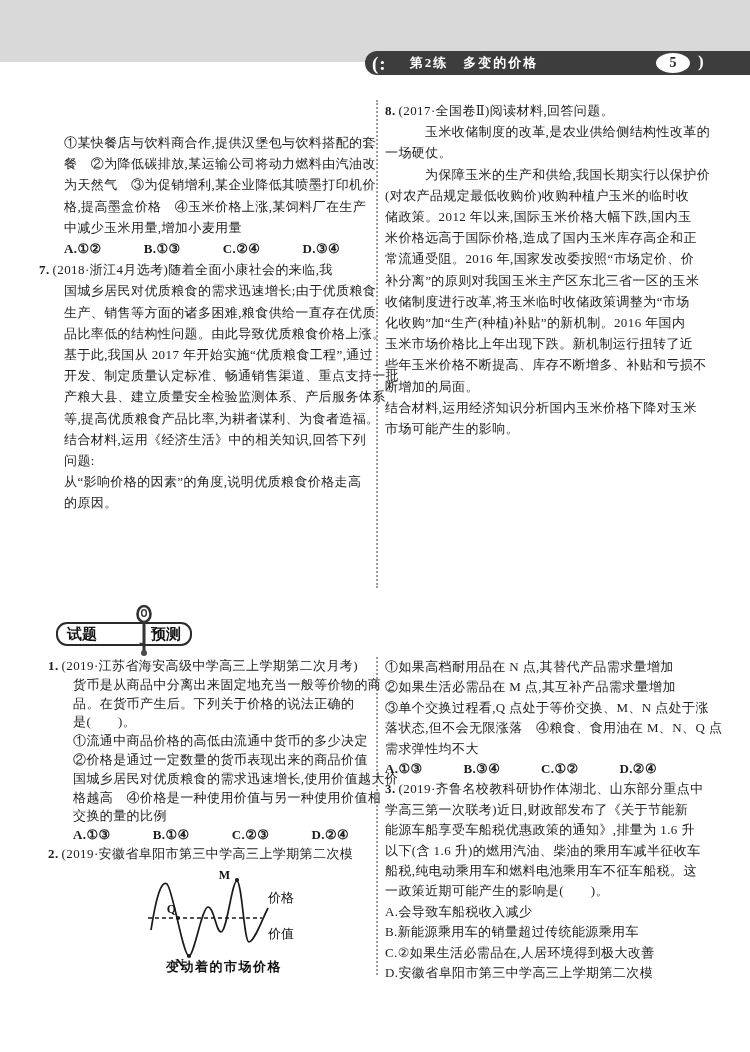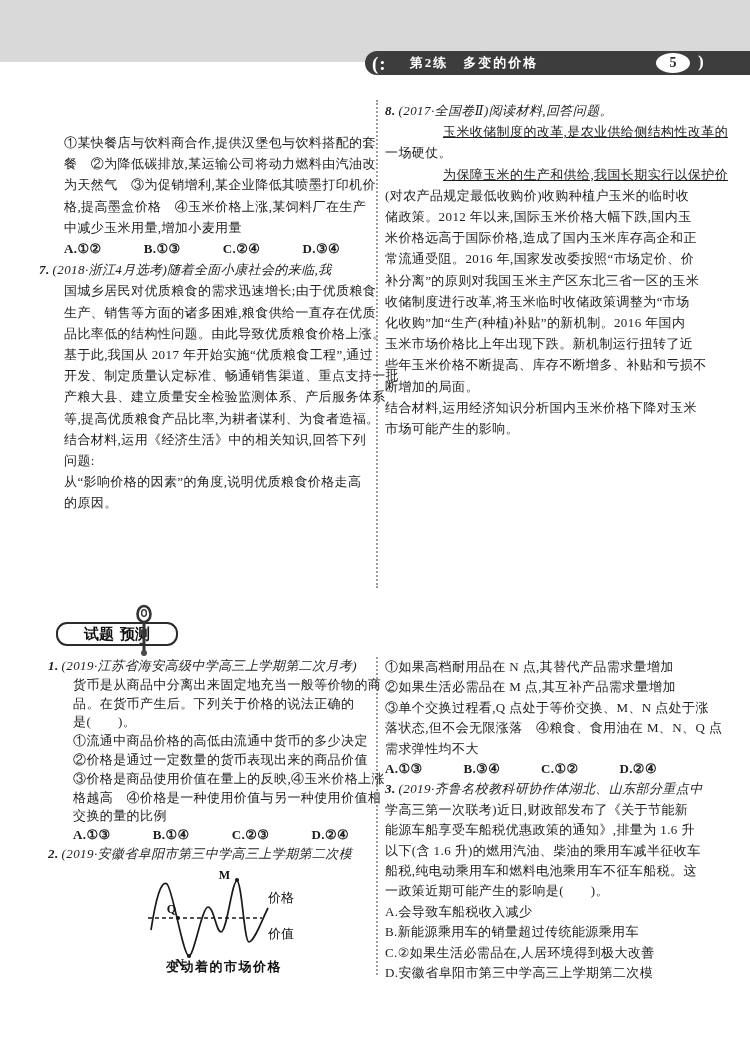--- a/index.html
+++ b/index.html
@@ -20,33 +20,33 @@
   }
   .hparen2{position:absolute;left:333px;top:1px;font-size:17px;font-weight:bold;color:#fff;}
   .col{position:absolute;font-size:13px;letter-spacing:0.4px;color:#1d1d1d;}
   .lt{left:39px;top:100px;width:322px;line-height:21.2px;margin-top:32px;}
   .rt{left:385px;top:100px;width:315px;line-height:21.2px;}
   .lb{left:48px;top:657px;width:322px;line-height:18.8px;}
   .rb{left:385px;top:657px;width:315px;line-height:20.4px;}
   .line{white-space:nowrap;}
   .lt .line,.lb .line{margin-left:25px;}
   .rc .line{}
-  .rc .line.in2{margin-left:58px;text-decoration:underline;}
-  .line.numline{margin-left:0 !important;font-style:italic;}
+  .rc .line.in2{margin-left:40px;}
+  .line.numline{margin-left:0 !important;}
   .qnum{font-weight:bold;margin-right:3px;}
   .opts{display:flex;justify-content:space-between;font-weight:bold;}
   .lt .opts,.lb .opts{width:276px;gap:30px;}
   .rc .opts{width:272px;}
   .vdot{position:absolute;left:376px;border-left:2px dotted #9a9a9a;z-index:0;}
   .vdot.d1{top:100px;height:488px;}
   .vdot.d2{top:657px;height:318px;}
   .badge{
-    position:absolute;left:56px;top:622px;width:122px;height:24px;border:2.5px solid #2b2b2b;
+    position:absolute;left:56px;top:622px;width:136px;height:24px;border:2.5px solid #2b2b2b;
     border-radius:11px;background:#fff;display:flex;align-items:center;justify-content:space-between;
-    padding:0 26px;font-weight:bold;font-size:15px;color:#111;z-index:2;box-sizing:border-box;
+    padding:0 9px;font-weight:bold;font-size:15px;color:#111;z-index:2;box-sizing:border-box;
     font-family:"Liberation Sans","DejaVu Sans",sans-serif;
   }
   .keyicon{position:absolute;left:133px;top:604px;z-index:3;}
   .chartbox{position:absolute;left:140px;top:868px;z-index:1;}
   .chartbox svg text{fill:#111;font-family:"Liberation Serif","DejaVu Serif",serif;}
   .cap{
     position:absolute;left:138px;top:958px;width:172px;text-align:center;
     font-size:13px;font-weight:bold;letter-spacing:1.5px;color:#111;
   }
 </style>
@@ -123,21 +123,21 @@
   <circle cx="11" cy="49" r="3" fill="#4a4a4a"></circle>
 </svg>
 
 <div class="col lb">
     <div class="line numline"><b class="qnum">1.</b><span>(2019·江苏省海安高级中学高三上学期第二次月考)</span></div>
     <div class="line"><span>货币是从商品中分离出来固定地充当一般等价物的商</span></div>
     <div class="line"><span>品。在货币产生后。下列关于价格的说法正确的</span></div>
     <div class="line"><span>是(　　)。</span></div>
     <div class="line"><span>①流通中商品价格的高低由流通中货币的多少决定</span></div>
     <div class="line"><span>②价格是通过一定数量的货币表现出来的商品价值</span></div>
-    <div class="line"><span>③价格是商品使用价值在量上的反映,④玉米价格上涨</span></div>
+    <div class="line"><span>国城乡居民对优质粮食的需求迅速增长,使用价值越大价</span></div>
     <div class="line"><span>格越高　④价格是一种使用价值与另一种使用价值相</span></div>
     <div class="line"><span>交换的量的比例</span></div>
     <div class="line opts">
       <span>A.①③</span>
       <span>B.①④</span>
       <span>C.②③</span>
       <span>D.②④</span>
     </div>
     <div class="line numline"><b class="qnum">2.</b><span>(2019·安徽省阜阳市第三中学高三上学期第二次模</span></div>
   </div>

